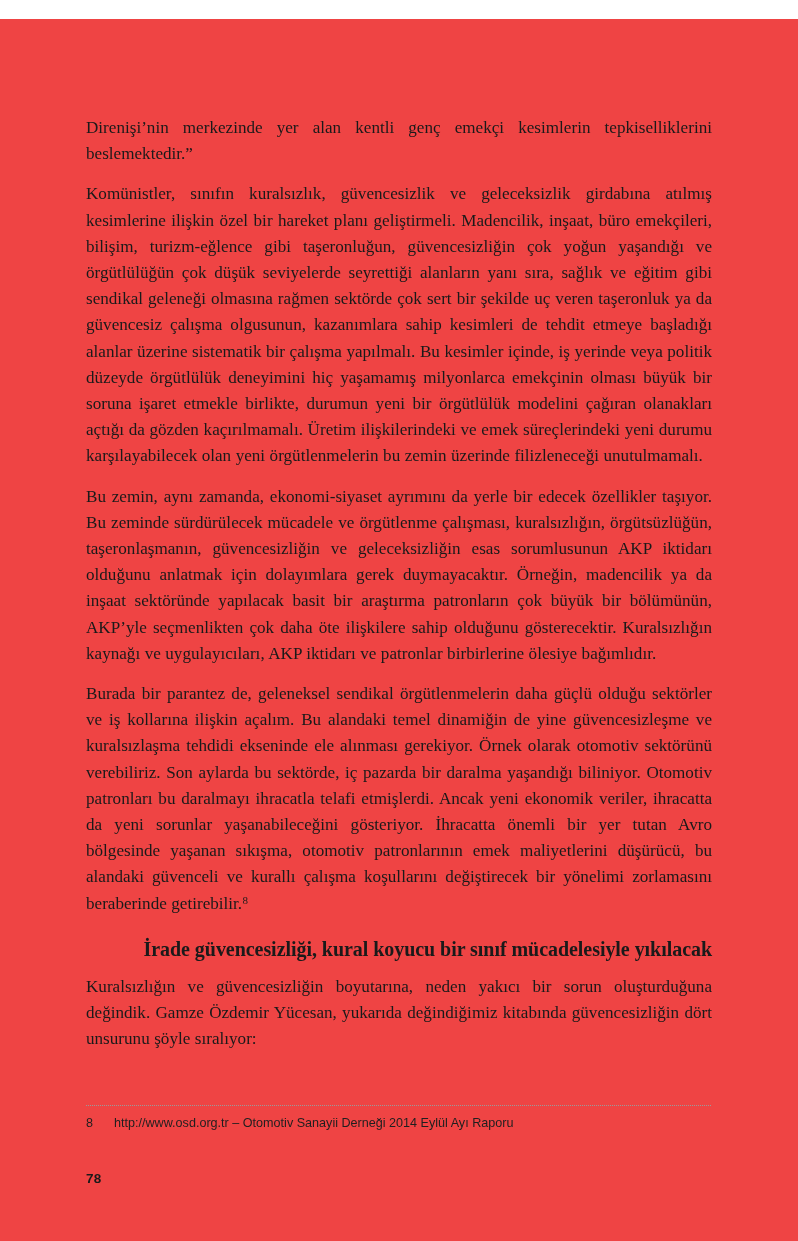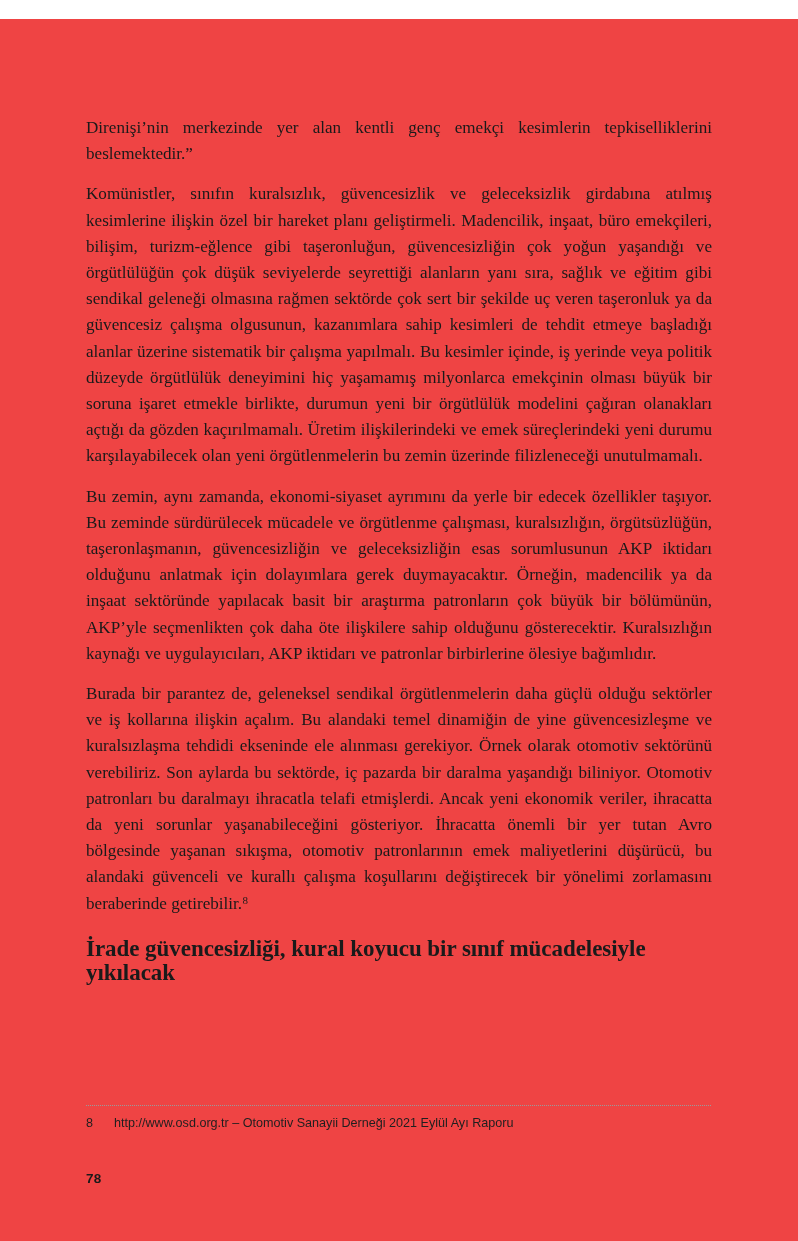--- a/index.html
+++ b/index.html
@@ -41,24 +41,24 @@
     letter-spacing: 0.01px;
     word-spacing: 0.2px;
   }
 
   p.body-par:last-of-type {
     margin-bottom: 0;
   }
 
   h2.section-heading {
     margin: 20px 0 13px 0;
-    font-size: 23px;
+    font-size: 20px;
     line-height: 24px;
     font-weight: bold;
-    text-align: left;
+    text-align: right;
     letter-spacing: -0.05px;
   }
 
   sup.fn-ref {
     font-size: 11px;
     line-height: 0;
     vertical-align: 0.46em;
     margin-left: 0.4px;
   }
 
@@ -120,26 +120,27 @@
     <p class="body-par">Direnişi’nin merkezinde yer alan kentli genç emekçi kesimlerin tepkiselliklerini beslemektedir.”</p>
 
     <p class="body-par">Komünistler, sınıfın kuralsızlık, güvencesizlik ve geleceksizlik girdabına atılmış kesimlerine ilişkin özel bir hareket planı geliştirmeli. Madencilik, inşaat, büro emekçileri, bilişim, turizm-eğlence gibi taşeronluğun, güvencesizliğin çok yoğun yaşandığı ve örgütlülüğün çok düşük seviyelerde seyrettiği alanların yanı sıra, sağlık ve eğitim gibi sendikal geleneği olmasına rağmen sektörde çok sert bir şekilde uç veren taşeronluk ya da güvencesiz çalışma olgusunun, kazanımlara sahip kesimleri de tehdit etmeye başladığı alanlar üzerine sistematik bir çalışma yapılmalı. Bu kesimler içinde, iş yerinde veya politik düzeyde örgütlülük deneyimini hiç yaşamamış milyonlarca emekçinin olması büyük bir soruna işaret etmekle birlikte, durumun yeni bir örgütlülük modelini çağıran olanakları açtığı da gözden kaçırılmamalı. Üretim ilişkilerindeki ve emek süreçlerindeki yeni durumu karşılayabilecek olan yeni örgütlenmelerin bu zemin üzerinde filizleneceği unutulmamalı.</p>
 
     <p class="body-par">Bu zemin, aynı zamanda, ekonomi-siyaset ayrımını da yerle bir edecek özellikler taşıyor. Bu zeminde sürdürülecek mücadele ve örgütlenme çalışması, kuralsızlığın, örgütsüzlüğün, taşeronlaşmanın, güvencesizliğin ve geleceksizliğin esas sorumlusunun AKP iktidarı olduğunu anlatmak için dolayımlara gerek duymayacaktır. Örneğin, madencilik ya da inşaat sektöründe yapılacak basit bir araştırma patronların çok büyük bir bölümünün, AKP’yle seçmenlikten çok daha öte ilişkilere sahip olduğunu gösterecektir. Kuralsızlığın kaynağı ve uygulayıcıları, AKP iktidarı ve patronlar birbirlerine ölesiye bağımlıdır.</p>
 
     <p class="body-par"><span>Burada bir parantez de, geleneksel sendikal örgütlenmelerin daha güçlü olduğu sektörler ve iş kollarına ilişkin açalım. Bu alandaki temel dinamiğin de yine güvencesizleşme ve kuralsızlaşma tehdidi ekseninde ele alınması gerekiyor. Örnek olarak otomotiv sektörünü verebiliriz. Son aylarda bu sektörde, iç pazarda bir daralma yaşandığı biliniyor. Otomotiv patronları bu daralmayı ihracatla telafi etmişlerdi. Ancak yeni ekonomik veriler, ihracatta da yeni sorunlar yaşanabileceğini gösteriyor. İhracatta önemli bir yer tutan Avro bölgesinde yaşanan sıkışma, otomotiv patronlarının emek maliyetlerini düşürücü, bu alandaki güvenceli ve kurallı çalışma koşullarını değiştirecek bir yönelimi zorlamasını beraberinde getirebilir.</span><sup class="fn-ref">8</sup></p>
 
     <h2 class="section-heading">İrade güvencesizliği, kural koyucu bir sınıf mücadelesiyle yıkılacak</h2>
 
+    <p class="body-par">Kuralsızlığın ve güvencesizliğin boyutarına, neden yakıcı bir sorun oluşturduğuna değindik. Gamze Özdemir Yücesan, yukarıda değindiğimiz kitabında güvencesizliğin dört unsurunu şöyle sıralıyor:</p>
 
   </div>
 
   <div class="footnote-area">
     <div class="footnote-rule"></div>
     <div class="footnote-item">
       <span class="footnote-num">8</span>
-      <span class="footnote-text">http://www.osd.org.tr – Otomotiv Sanayii Derneği 2021 Eylül Ayı Raporu</span>
+      <span class="footnote-text">http://www.osd.org.tr – Otomotiv Sanayii Derneği 2014 Eylül Ayı Raporu</span>
     </div>
   </div>
 
   <div class="page-number">78</div>
 
 </div>
 
 </body></html>

